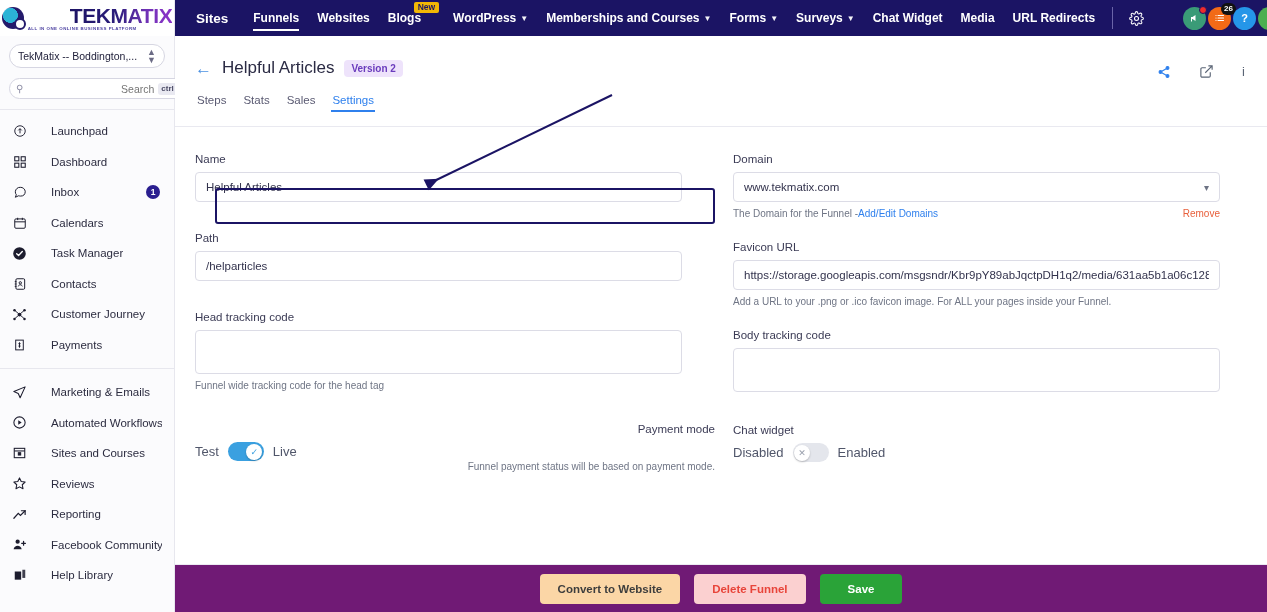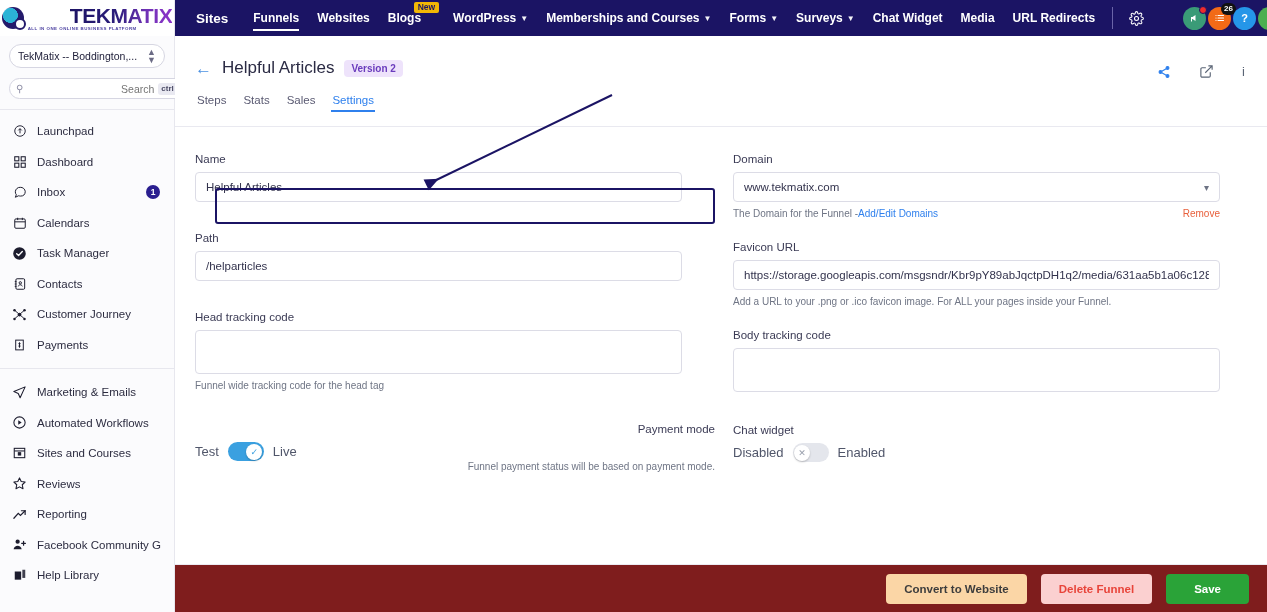--- a/index.html
+++ b/index.html
@@ -69,21 +69,21 @@
   .bolt-btn {
     width: 19px; height: 19px; border-radius: 5px; background:#1e1b5e;
     color:#fff; display:flex; align-items:center; justify-content:center;
     font-size: 10px; flex:0 0 auto;
   }
 
   .divider { height:1px; background:#e7e7ee; margin: 10px 0 0 0; }
 
   .nav { padding-top: 6px; }
   .nav-item {
-    display: flex; align-items: center; gap: 10px;
+    display: flex; align-items: center; gap: 24px;
     height: 30.5px; padding: 0 12px; font-size: 11.5px; color: #2c2c40;
     position: relative; cursor: pointer;
   }
   .nav-item .ic {
     width: 15px; height: 15px; flex: 0 0 15px;
     display: flex; align-items: center; justify-content: center; color:#1c1c2e;
   }
   .nav-item .lbl { white-space: nowrap; overflow: hidden; }
   .badge-count {
     position: absolute; right: 14px; top: 50%; transform: translateY(-50%);
@@ -213,22 +213,22 @@
   
   .hl-box {
     position: absolute; left: 215px; top: 188px; width: 500px; height: 36px;
     border: 2.5px solid #1b1464; border-radius: 3px; pointer-events:none;
   }
   .annot { position: absolute; left: 0; top: 0; width: 1267px; height: 612px; pointer-events: none; }
 
   
   .footer {
     position:absolute; left: 175px; bottom: 0; width: 1092px; height: 48px;
-    background:#7f1d1d; border-top: 1px solid #eceaf2;
-    display:flex; align-items:center; justify-content:flex-end; gap: 14px; padding-right: 18px;
+    background:#701a75; border-top: 1px solid #eceaf2;
+    display:flex; align-items:center; justify-content:center; gap: 14px; 
   }
   .btn {
     height: 30px; border-radius: 4px; border: 0; cursor: pointer;
     font-family: inherit; font-size: 11.5px; font-weight: 600;
     display:flex; align-items:center; justify-content:center; padding: 0 18px;
   }
   .btn.convert { background:#fbd6a6; color:#3d3d3d; }
   .btn.delete { background:#fbd0d0; color:#e8443a; }
   .btn.save { background:#2aa338; color:#fff; padding: 0 28px; }
 </style>

